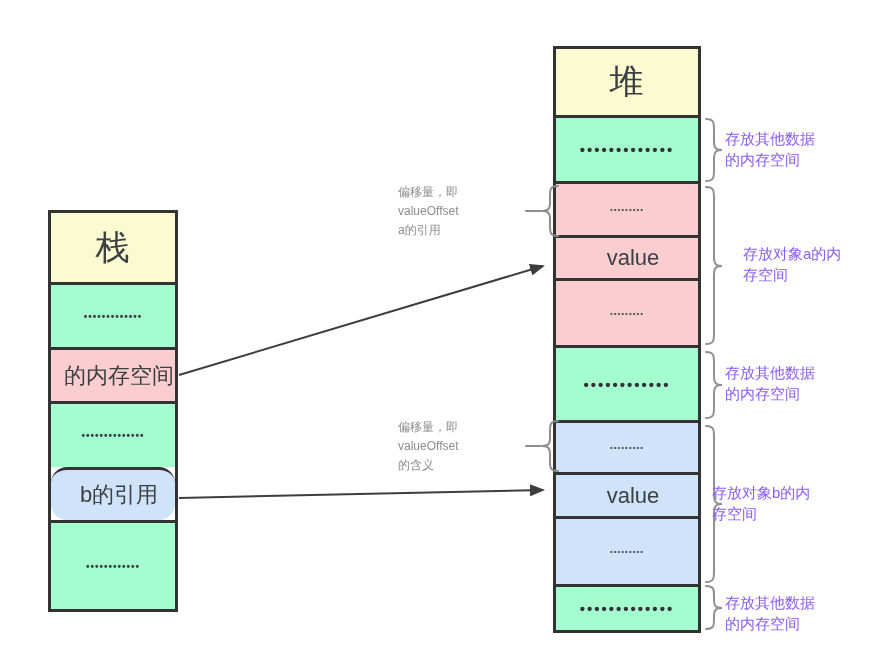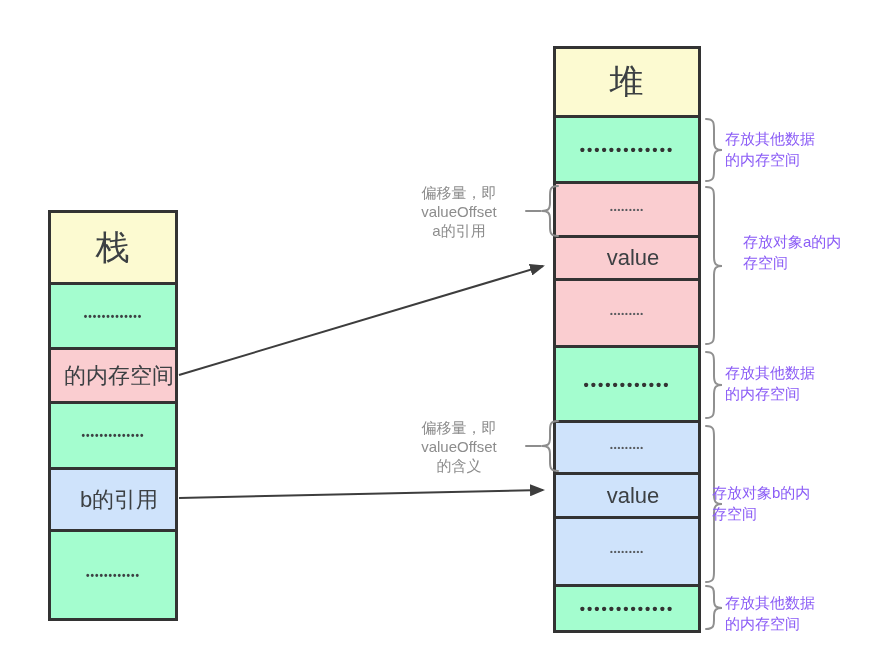--- a/index.html
+++ b/index.html
@@ -49,38 +49,38 @@
     position: absolute;
     color: #8b5cf6;
     font-size: 15px;
     line-height: 21px;
     white-space: nowrap;
   }
   .note span { display: block; }
   .offset-note {
     position: absolute;
     color: #8d8d8d;
-    font-size: 15px;
+    font-size: 12px;
     line-height: 19px;
-    text-align: center;
+    text-align: left;
     white-space: nowrap;
   }
   .offset-note span { display: block; }
 </style>
 </head>
 <body>
 
 <div class="canvas">
 
   <div class="col" style="top:210px; left:48px; width:130px;">
     <div class="cell c-yellow hdr" style="height:69px;">栈</div>
     <div class="cell c-green dots-sm" style="height:65px;">•••••••••••••</div>
     <div class="cell c-pink lbl" style="height:54px;">的内存空间</div>
     <div class="cell c-green dots-sm" style="height:66px;">••••••••••••••</div>
-    <div class="cell c-blue lbl" style="height:62px;">b的引用</div>
+    <div class="cell c-blue lbl" style="height:53px;border-radius:16px;">b的引用</div>
     <div class="cell c-green dots-sm" style="height:89px;">••••••••••••</div>
   </div>
 
   <div class="col" style="top:46px; left:553px; width:148px;">
     <div class="cell c-yellow hdr" style="height:66px;">堆</div>
     <div class="cell c-green dots-lg" style="height:66px;">•••••••••••••</div>
     <div class="cell c-pink dots-xs" style="height:54px;">•••••••••</div>
     <div class="cell c-pink lbl" style="height:43px;">value</div>
     <div class="cell c-pink dots-xs" style="height:67px;">•••••••••</div>
     <div class="cell c-green dots-lg" style="height:75px;">••••••••••••</div>
@@ -113,21 +113,21 @@
       <path d="M558,421 C550,421 550,425 550,431 L550,438 C550,445 547,446 542,446 C547,446 550,447 550,454 L550,461 C550,467 550,471 558,471"></path>
       <line x1="526" y1="211" x2="541" y2="211"></line>
       <line x1="526" y1="446" x2="541" y2="446"></line>
     </g>
   </svg>
 
   <div class="note" style="top:128px; left:725px;">
     <span>存放其他数据</span>
     <span>的内存空间</span>
   </div>
-  <div class="note" style="top:231px; left:743px;">
+  <div class="note" style="top:243px; left:743px;">
     <span>存放对象a的内</span>
     <span>存空间</span>
   </div>
   <div class="note" style="top:362px; left:725px;">
     <span>存放其他数据</span>
     <span>的内存空间</span>
   </div>
   <div class="note" style="top:482px; left:712px;">
     <span>存放对象b的内</span>
     <span>存空间</span>

